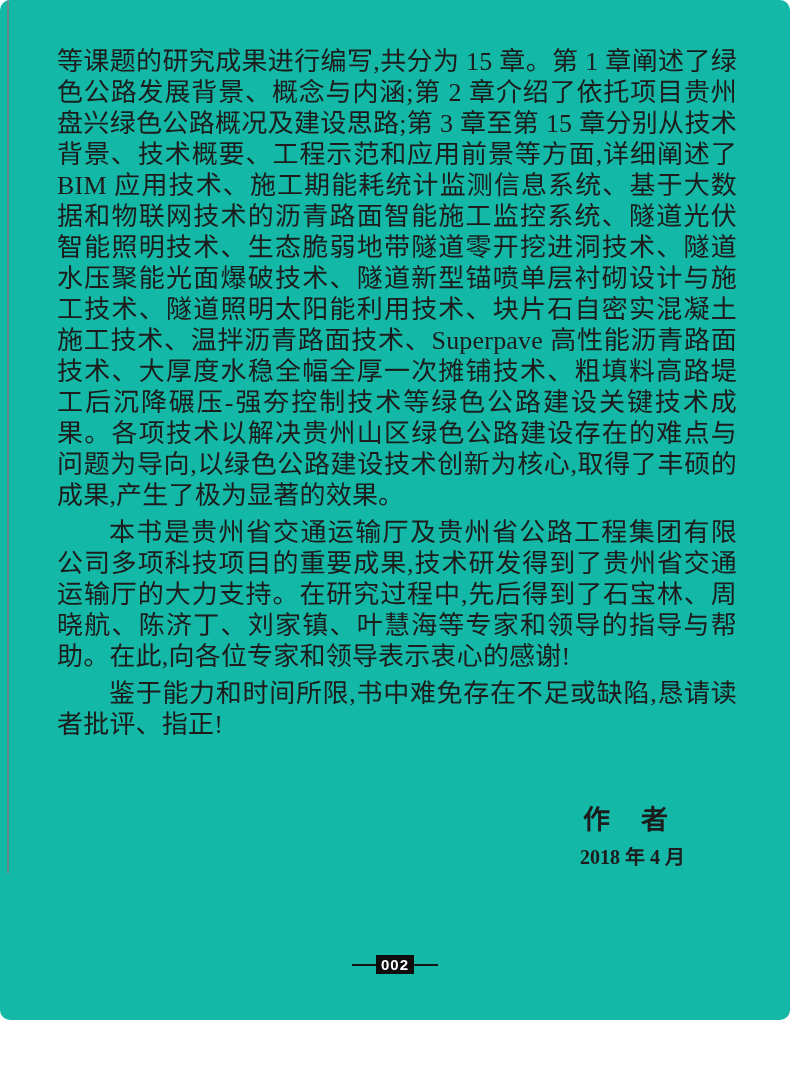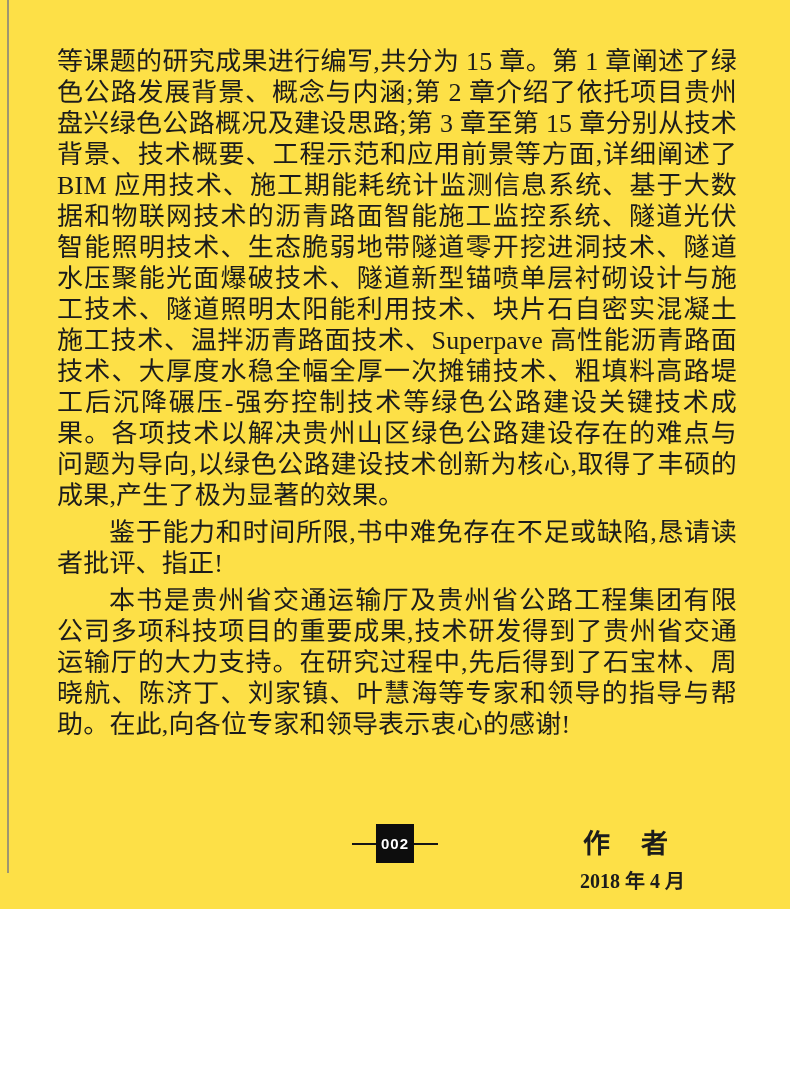--- a/index.html
+++ b/index.html
@@ -3,25 +3,26 @@
 <meta charset="utf-8">
 <style>
   html, body {
     margin: 0;
     padding: 0;
     background: #ffffff;
   }
   .page {
     position: relative;
     width: 790px;
-    height: 909px;
-    background: #fde047;
+    height: 1020px;
+    background: #14b8a6;
     color: #1c1c1c;
     overflow: hidden;
     font-family: "Liberation Serif", "DejaVu Serif", serif;
+    border-radius: 10px;
   }
   .scan-line {
     position: absolute;
     left: 7px;
     top: 0;
     width: 2px;
     height: 873px;
     background: #7d7d7d;
     opacity: 0.75;
   }
@@ -36,21 +37,21 @@
     font-size: 26px;
     line-height: 31px;
     text-align: justify;
     text-align-last: left;
     letter-spacing: 0.2px;
   }
   .para.indent {
     text-indent: 2em;
   }
   .signature {
-    margin-top: 88px;
+    margin-top: 64px;
     text-align: right;
     font-weight: 700;
   }
   .signature .author {
     font-size: 27px;
     line-height: 32px;
     margin-right: 67px;
     font-family: "Liberation Sans", "DejaVu Sans", sans-serif;
     letter-spacing: 2px;
   }
@@ -76,35 +77,35 @@
     background: #161616;
   }
   .footer .folio {
     display: inline-block;
     background: #0d0d0d;
     color: #ffffff;
     font-family: "Liberation Sans", "DejaVu Sans", sans-serif;
     font-weight: 700;
     font-size: 15px;
     line-height: 17px;
-    padding: 11px 5px;
+    padding: 1px 5px;
     letter-spacing: 1px;
   }
 </style>
 </head>
 <body>
 
 <div class="page">
 
   <div class="scan-line"></div>
 
   <div class="content">
     <p class="para">等课题的研究成果进行编写,共分为 15 章。第 1 章阐述了绿色公路发展背景、概念与内涵;第 2 章介绍了依托项目贵州盘兴绿色公路概况及建设思路;第 3 章至第 15 章分别从技术背景、技术概要、工程示范和应用前景等方面,详细阐述了 BIM 应用技术、施工期能耗统计监测信息系统、基于大数据和物联网技术的沥青路面智能施工监控系统、隧道光伏智能照明技术、生态脆弱地带隧道零开挖进洞技术、隧道水压聚能光面爆破技术、隧道新型锚喷单层衬砌设计与施工技术、隧道照明太阳能利用技术、块片石自密实混凝土施工技术、温拌沥青路面技术、Superpave 高性能沥青路面技术、大厚度水稳全幅全厚一次摊铺技术、粗填料高路堤工后沉降碾压-强夯控制技术等绿色公路建设关键技术成果。各项技术以解决贵州山区绿色公路建设存在的难点与问题为导向,以绿色公路建设技术创新为核心,取得了丰硕的成果,产生了极为显著的效果。</p>
+    <p class="para indent">本书是贵州省交通运输厅及贵州省公路工程集团有限公司多项科技项目的重要成果,技术研发得到了贵州省交通运输厅的大力支持。在研究过程中,先后得到了石宝林、周晓航、陈济丁、刘家镇、叶慧海等专家和领导的指导与帮助。在此,向各位专家和领导表示衷心的感谢!</p>
     <p class="para indent">鉴于能力和时间所限,书中难免存在不足或缺陷,恳请读者批评、指正!</p>
-    <p class="para indent">本书是贵州省交通运输厅及贵州省公路工程集团有限公司多项科技项目的重要成果,技术研发得到了贵州省交通运输厅的大力支持。在研究过程中,先后得到了石宝林、周晓航、陈济丁、刘家镇、叶慧海等专家和领导的指导与帮助。在此,向各位专家和领导表示衷心的感谢!</p>
 
     <div class="signature">
       <div class="author">作　者</div>
       <div class="date">2018 年 4 月</div>
     </div>
   </div>
 
   <div class="footer">
     <span class="rule"></span>
     <span class="folio">002</span>

